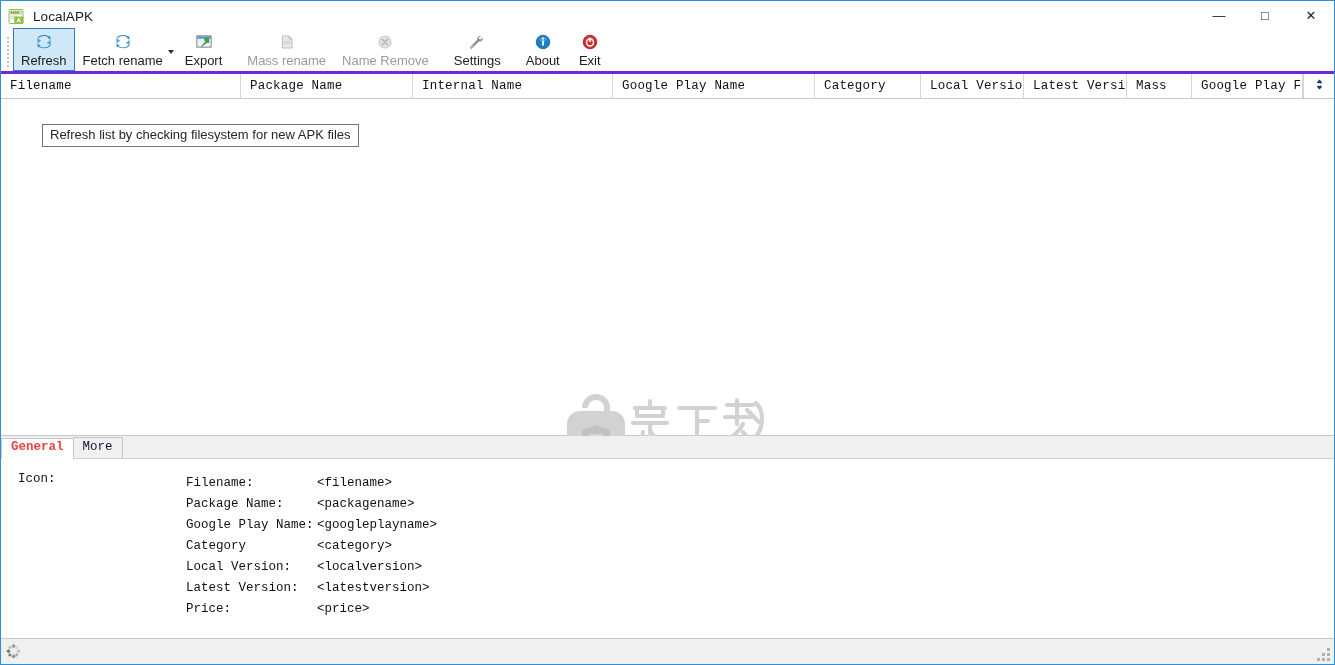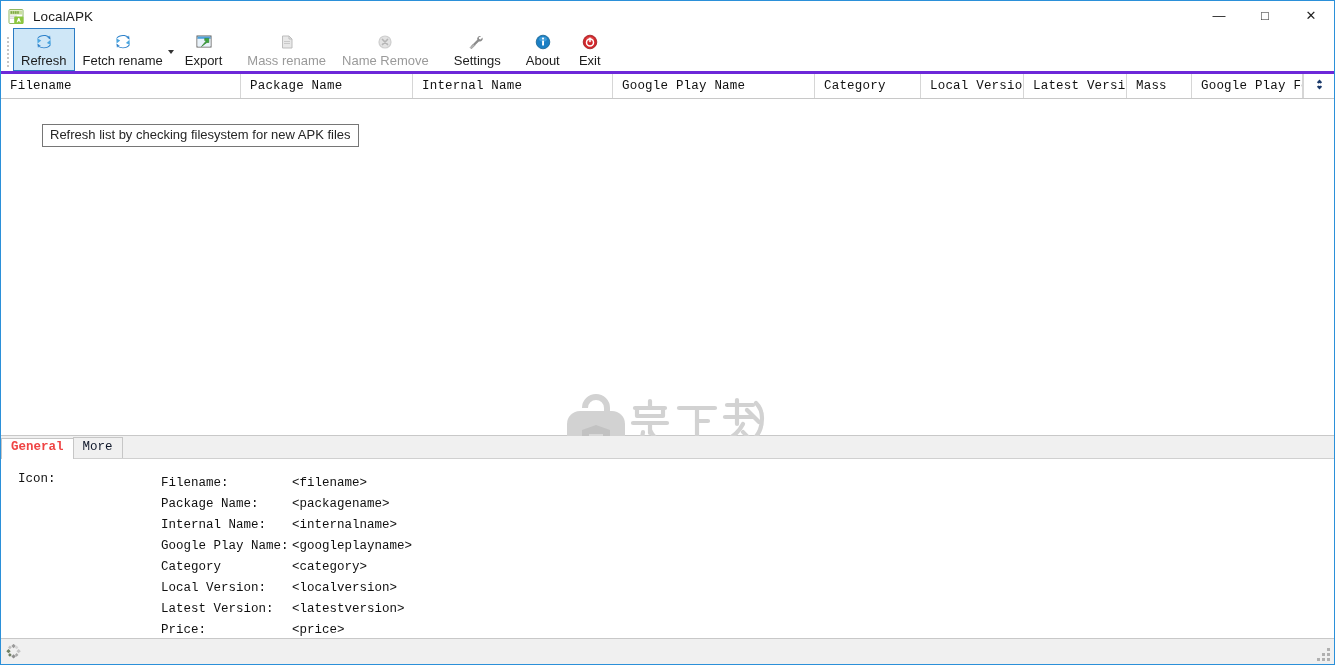--- a/index.html
+++ b/index.html
@@ -276,21 +276,21 @@
   #icon-label {
     position: absolute;
     left: 17px;
     top: 13px;
     font-family: "Liberation Mono", monospace;
     font-size: 12.5px;
     color: #111;
   }
   #field-table {
     position: absolute;
-    left: 160px;
+    left: 185px;
     top: 13px;
     border-collapse: collapse;
   }
   #field-table td {
     font-family: "Liberation Mono", monospace;
     font-size: 12.5px;
     color: #111;
     padding: 0;
     height: 21px;
     vertical-align: middle;
@@ -553,24 +553,20 @@
 
       <table id="field-table">
         <tbody>
             <tr>
           <td class="lbl">Filename:</td>
           <td class="val">&lt;filename&gt;</td>
         </tr>
         <tr>
           <td class="lbl">Package Name:</td>
           <td class="val">&lt;packagename&gt;</td>
-        </tr>
-        <tr>
-          <td class="lbl">Internal Name:</td>
-          <td class="val">&lt;internalname&gt;</td>
         </tr>
         <tr>
           <td class="lbl">Google Play Name:</td>
           <td class="val">&lt;googleplayname&gt;</td>
         </tr>
         <tr>
           <td class="lbl">Category</td>
           <td class="val">&lt;category&gt;</td>
         </tr>
         <tr>

